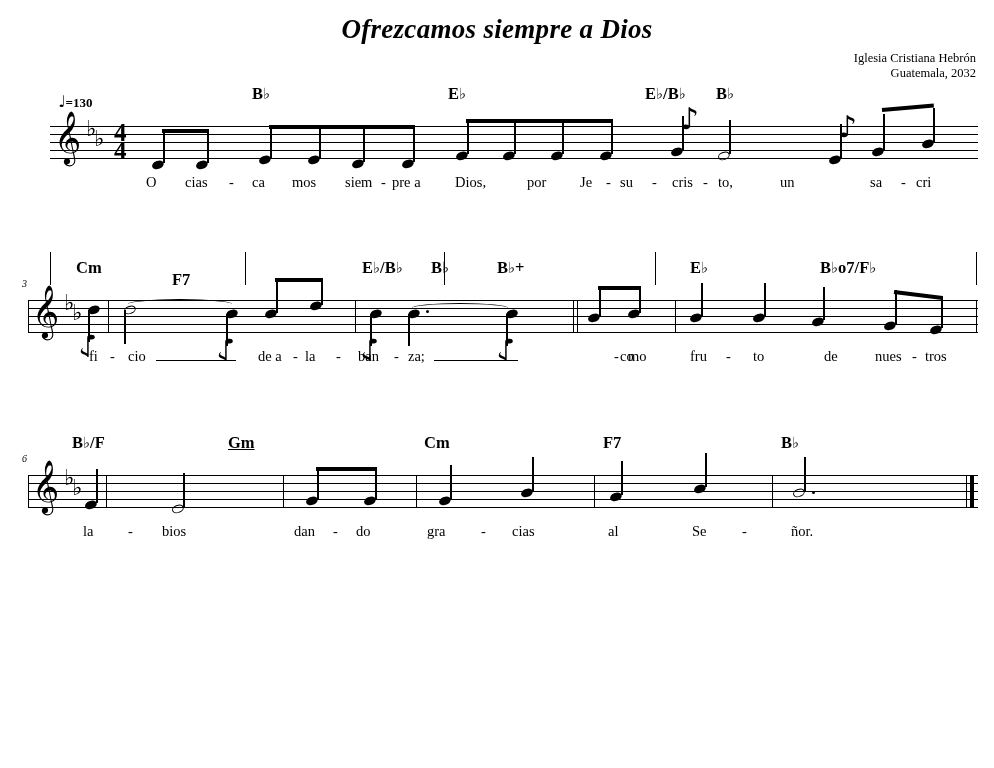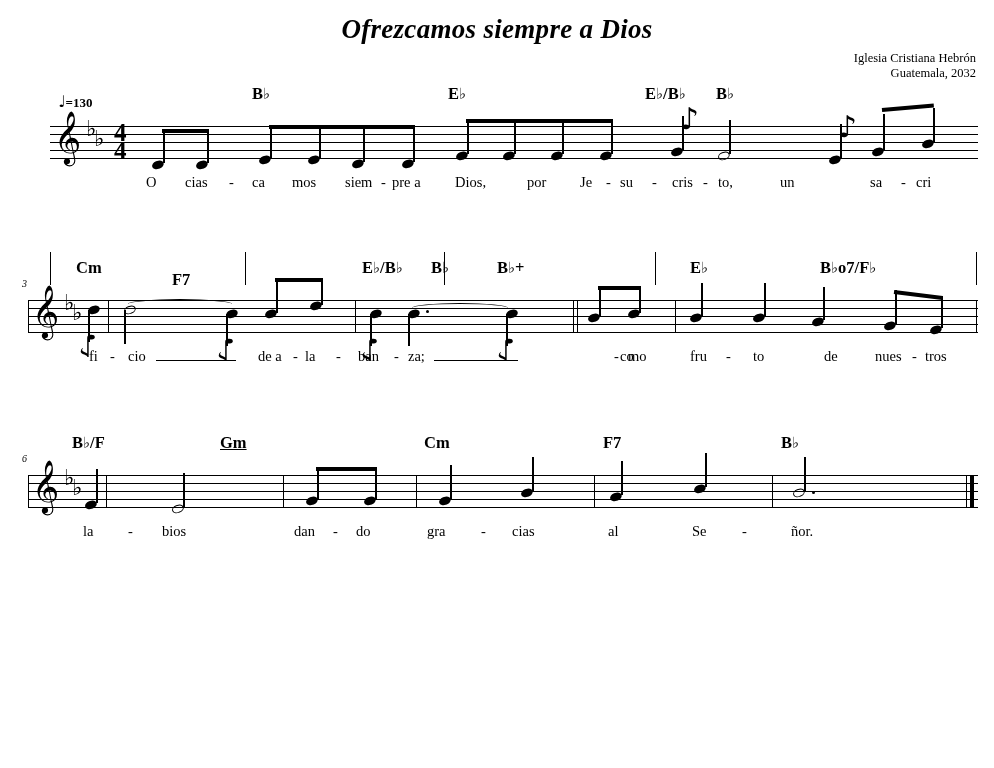--- a/index.html
+++ b/index.html
@@ -459,21 +459,21 @@
     <div class="barline" style="left:283px; top:0px;"></div>
     <div class="barline" style="left:416px; top:0px;"></div>
     <div class="barline" style="left:594px; top:0px;"></div>
     <div class="barline" style="left:772px; top:0px;"></div>
     <div class="thinthick" style="left:966px; top:0px;">
       <i class="a"></i>
         <i class="b"></i>
     </div>
 
     <div class="chord" style="left:72px; top:-42px;">B<span class="acc">♭</span>/F</div>
-    <div class="chord" style="left:220px; top:-42px;text-decoration:underline;">Gm</div>
+    <div class="chord" style="left:228px; top:-42px;text-decoration:underline;">Gm</div>
     <div class="chord" style="left:424px; top:-42px;">Cm</div>
     <div class="chord" style="left:603px; top:-42px;">F7</div>
     <div class="chord" style="left:781px; top:-42px;">B<span class="acc">♭</span></div>
 
     <div class="nh" style="left:85px; top:26px;"></div>
     <div class="stem" style="left:96px; top:-6px; height:34px;"></div>
 
     <div class="nh hollow" style="left:172px; top:30px;"></div>
     <div class="stem" style="left:183px; top:-2px; height:34px;"></div>
 

